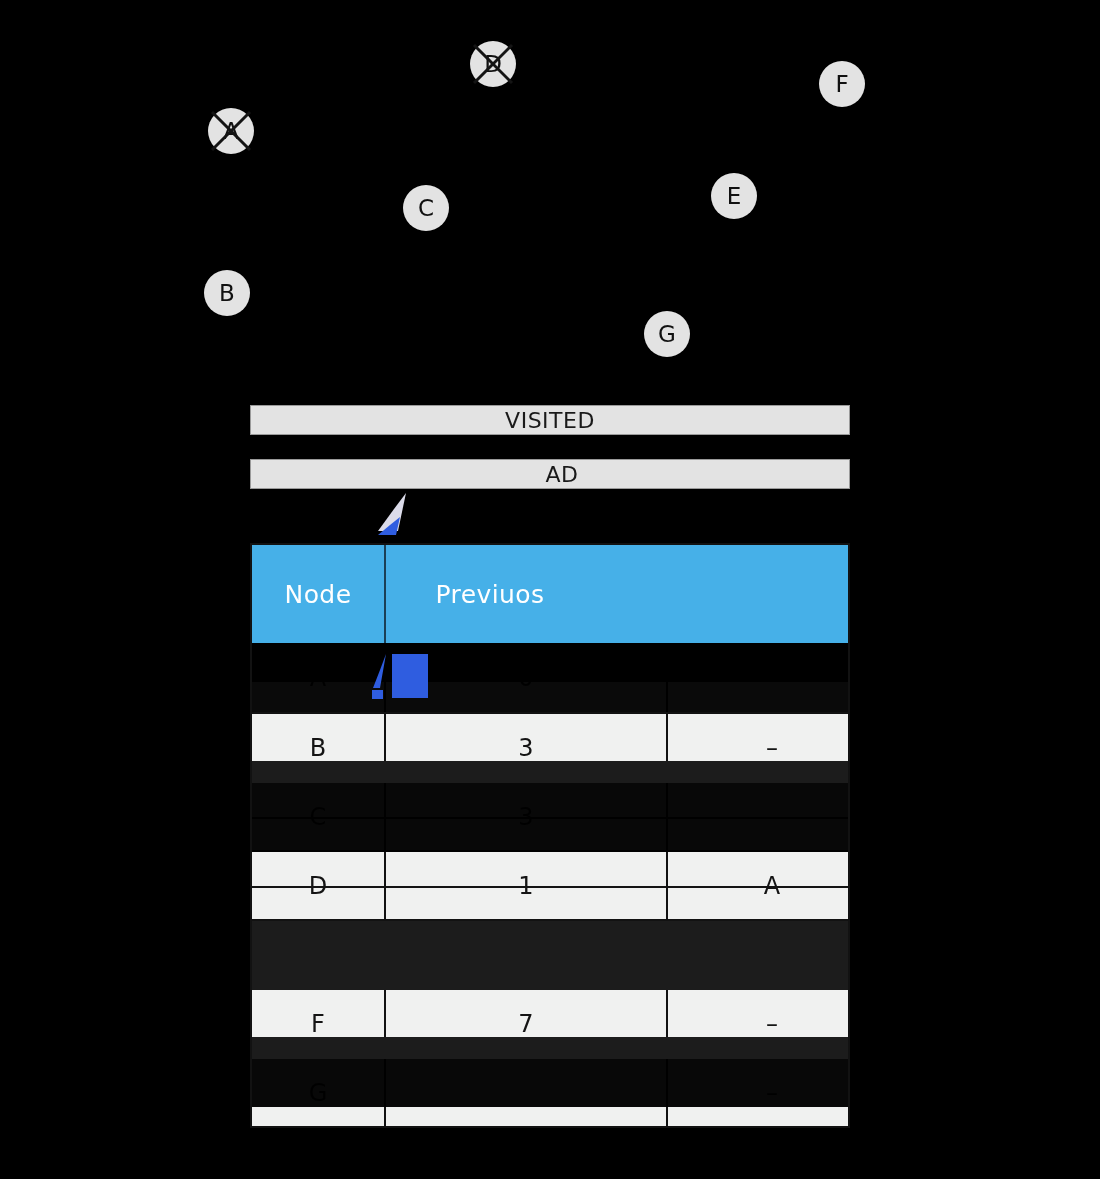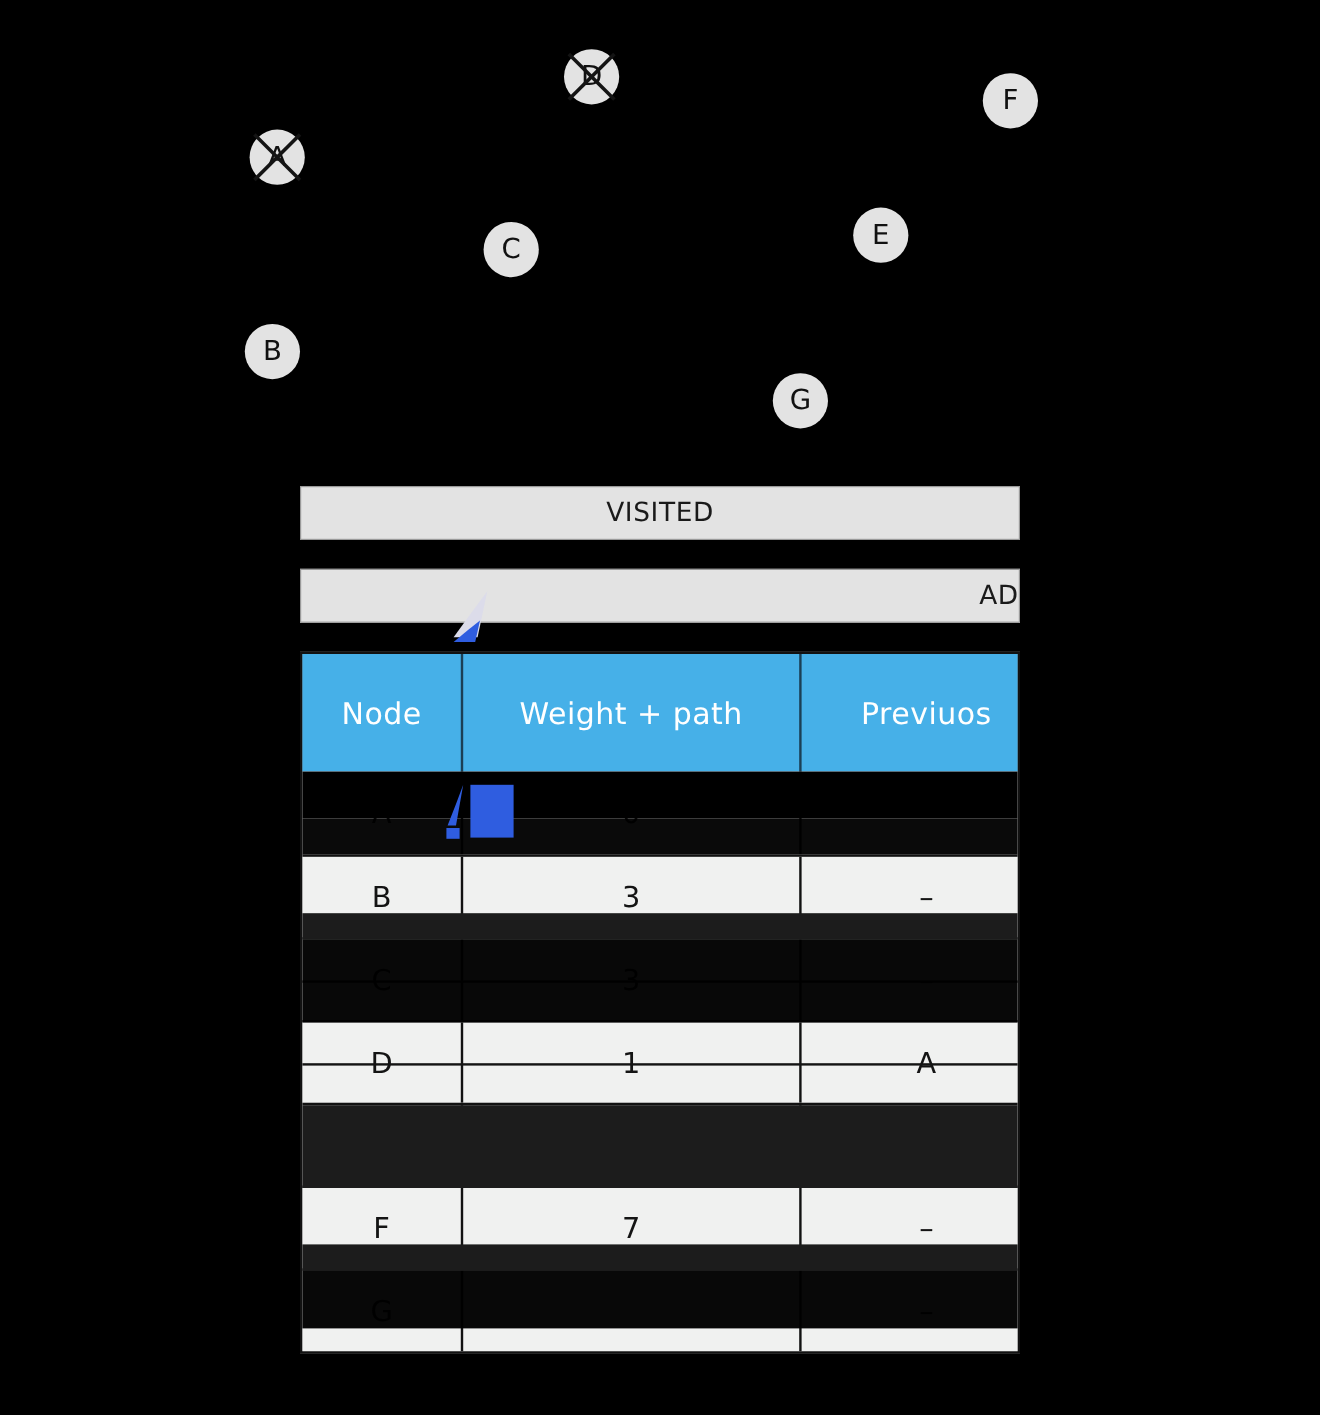--- a/index.html
+++ b/index.html
@@ -23,32 +23,32 @@
   .node.crossed .xmark{
     position:absolute;left:-2px;top:-2px;width:50px;height:50px;z-index:2;
     pointer-events:none;
   }
 
   
   #panel{position:absolute;left:250px;top:405px;width:600px;}
 
   .bar{
     background:#e3e3e3;border:1px solid #9a9a9a;box-sizing:border-box;
-    height:45px;display:flex;align-items:center;
+    height:30px;display:flex;align-items:center;
     font-size:22px;color:#1a1a1a;
     font-family:"DejaVu Sans","Liberation Sans",sans-serif;
   }
   #visited-bar{justify-content:center;letter-spacing:.5px;}
-  #visited-list{justify-content:flex-end;padding-left:24px;margin-top:24px;letter-spacing:.5px;}
+  #visited-list{justify-content:center;padding-left:24px;margin-top:24px;letter-spacing:.5px;}
 
   
   #dijkstra-table{
     position:absolute;left:0;top:138px;width:600px;
     border:2px solid #121212;box-sizing:border-box;
-    background:#737373;
+    background:#7f1d1d;
   }
   .trow{display:flex;position:relative;box-sizing:border-box;}
   .trow + .trow{border-top:2px solid #121212;}
   .cell{
     box-sizing:border-box;
     display:flex;align-items:center;justify-content:center;
     color:#141414;position:relative;
   }
   .c-node{width:134px;border-right:2px solid #121212;}
   .c-weight{width:282px;border-right:2px solid #121212;}
@@ -145,21 +145,20 @@
     <div id="watermark">
       <span>
         <span>SaveMy</span><br>
         <span>Exams</span>
       </span>
     </div>
 
     <div id="thead">
       <div class="trow">
         <div class="cell c-node">Node</div>
-        <div class="cell c-weight">Weight + path</div>
         <div class="cell c-prev">Previuos</div>
       </div>
     </div>
 
     <div id="tbody">
 
       <div class="trow">
         <div class="cell c-node">A</div>
         <div class="cell c-weight">0</div>
         <div class="cell c-prev">–</div>

